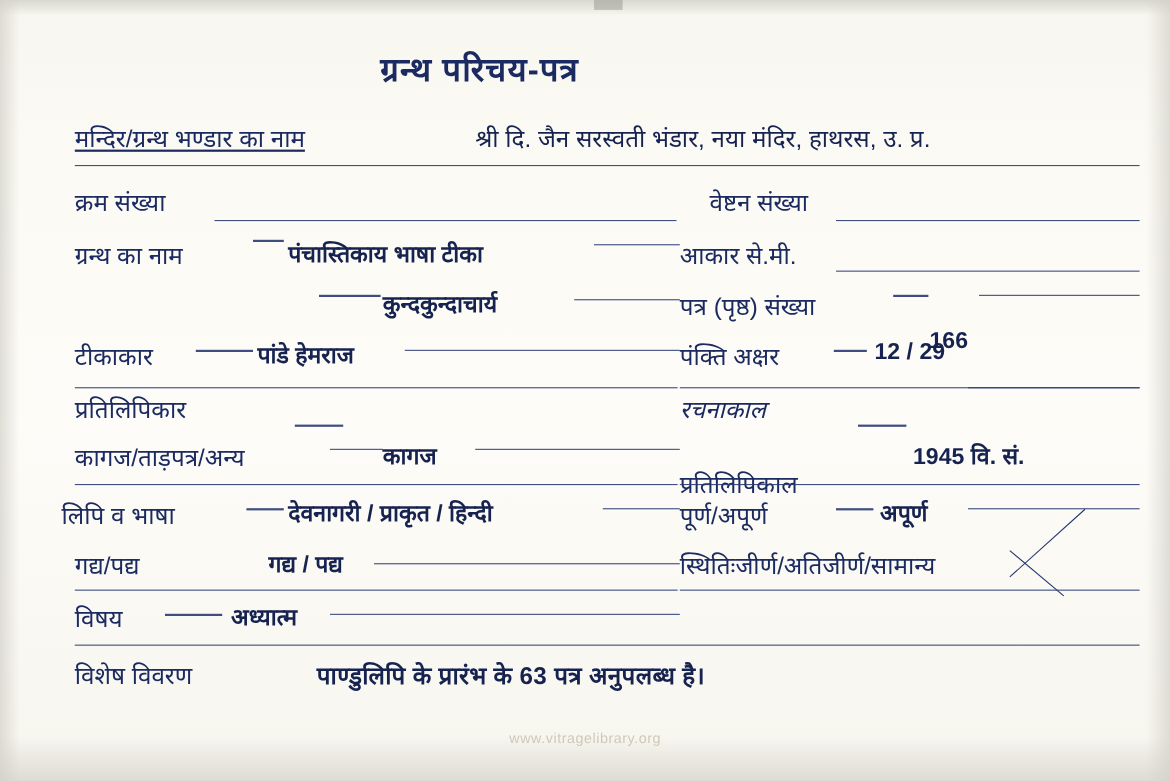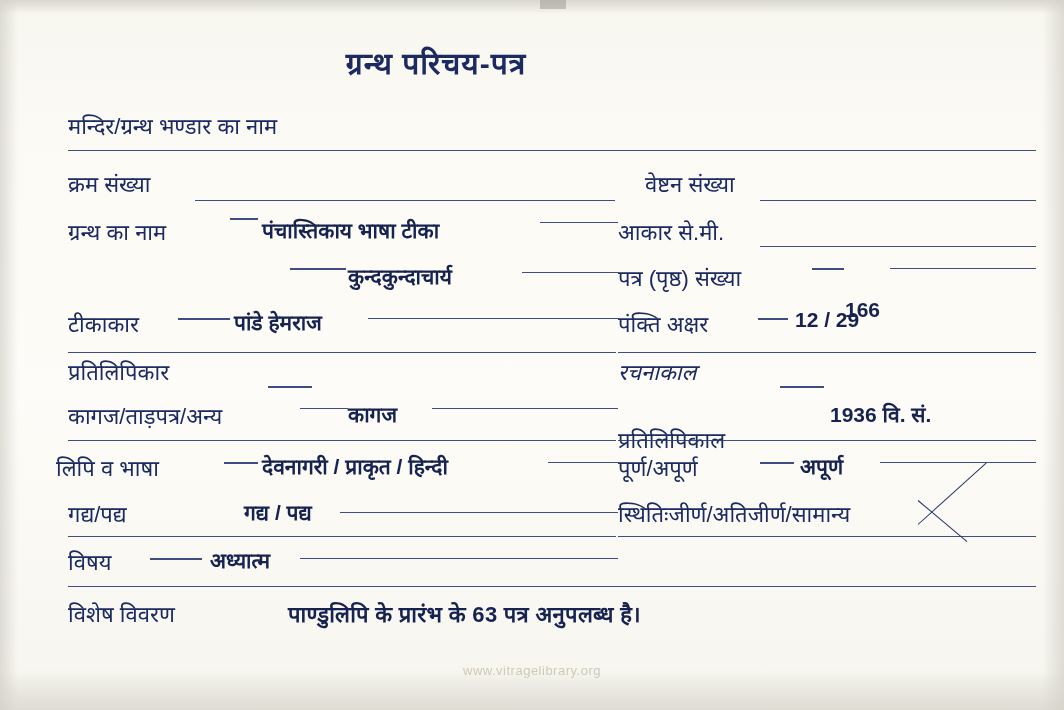--- a/index.html
+++ b/index.html
@@ -126,21 +126,22 @@
 <div class="page">
 
   <div class="edge-top"></div>
   <div class="edge-bottom"></div>
   <div class="edge-left"></div>
   <div class="edge-right"></div>
   <div class="scan-nick"></div>
 
   <div class="title">ग्रन्थ परिचय-पत्र</div>
 
-  <div class="row" style="left:68px; top:110px;">मन्दिर/ग्रन्थ भण्डार का नाम</div>
+  <div class="row" style="left:68px; top:110px;text-decoration:underline;">मन्दिर/ग्रन्थ भण्डार का नाम</div>
+  <div class="row value-plain" style="left:432px; top:110px; font-size:22px;">श्री दि. जैन सरस्वती भंडार, नया मंदिर, हाथरस, उ. प्र.</div>
   <div class="line" style="left:68px; top:150px; width:968px;"></div>
 
   <div class="row label" style="left:68px; top:168px;">क्रम संख्या</div>
   <div class="row value" style="left:250px; top:168px;"></div>
   <div class="row label" style="left:645px; top:168px;">वेष्टन संख्या</div>
   <div class="row value" style="left:790px; top:168px;"></div>
   <div class="line" style="left:195px; top:200px; width:420px;"></div>
   <div class="line" style="left:760px; top:200px; width:276px;"></div>
 
   <div class="row label" style="left:68px; top:216px;">ग्रन्थ का नाम</div>
@@ -173,21 +174,21 @@
   <div class="row label" style="left:618px; top:356px;font-style:italic;">रचनाकाल</div>
   <div class="row value" style="left:790px; top:356px;"></div>
   <div class="line" style="left:68px; top:352px; width:548px;"></div>
   <div class="line short" style="left:268px; top:386px; width:44px;"></div>
   <div class="line short" style="left:780px; top:386px; width:44px;"></div>
   <div class="line" style="left:618px; top:352px; width:418px;"></div>
 
   <div class="row label" style="left:68px; top:400px;">कागज/ताड़पत्र/अन्य</div>
   <div class="row value" style="left:348px; top:400px;">कागज</div>
   <div class="row label" style="left:618px; top:400px;margin-top:24px;">प्रतिलिपिकाल</div>
-  <div class="row value" style="left:830px; top:400px;">1936 वि. सं.</div>
+  <div class="row value" style="left:830px; top:400px;">1945 वि. सं.</div>
   <div class="line" style="left:300px; top:408px; width:48px;"></div>
   <div class="line" style="left:432px; top:408px; width:186px;"></div>
   <div class="line" style="left:68px; top:440px; width:548px;"></div>
   <div class="line" style="left:618px; top:440px; width:418px;"></div>
 
   <div class="row label" style="left:56px; top:452px;">लिपि व भाषा</div>
   <div class="row value" style="left:262px; top:452px;">देवनागरी / प्राकृत / हिन्दी</div>
   <div class="row label" style="left:618px; top:452px;">पूर्ण/अपूर्ण</div>
   <div class="row value" style="left:800px; top:452px;">अपूर्ण</div>
   <div class="line short" style="left:224px; top:462px; width:34px;"></div>

